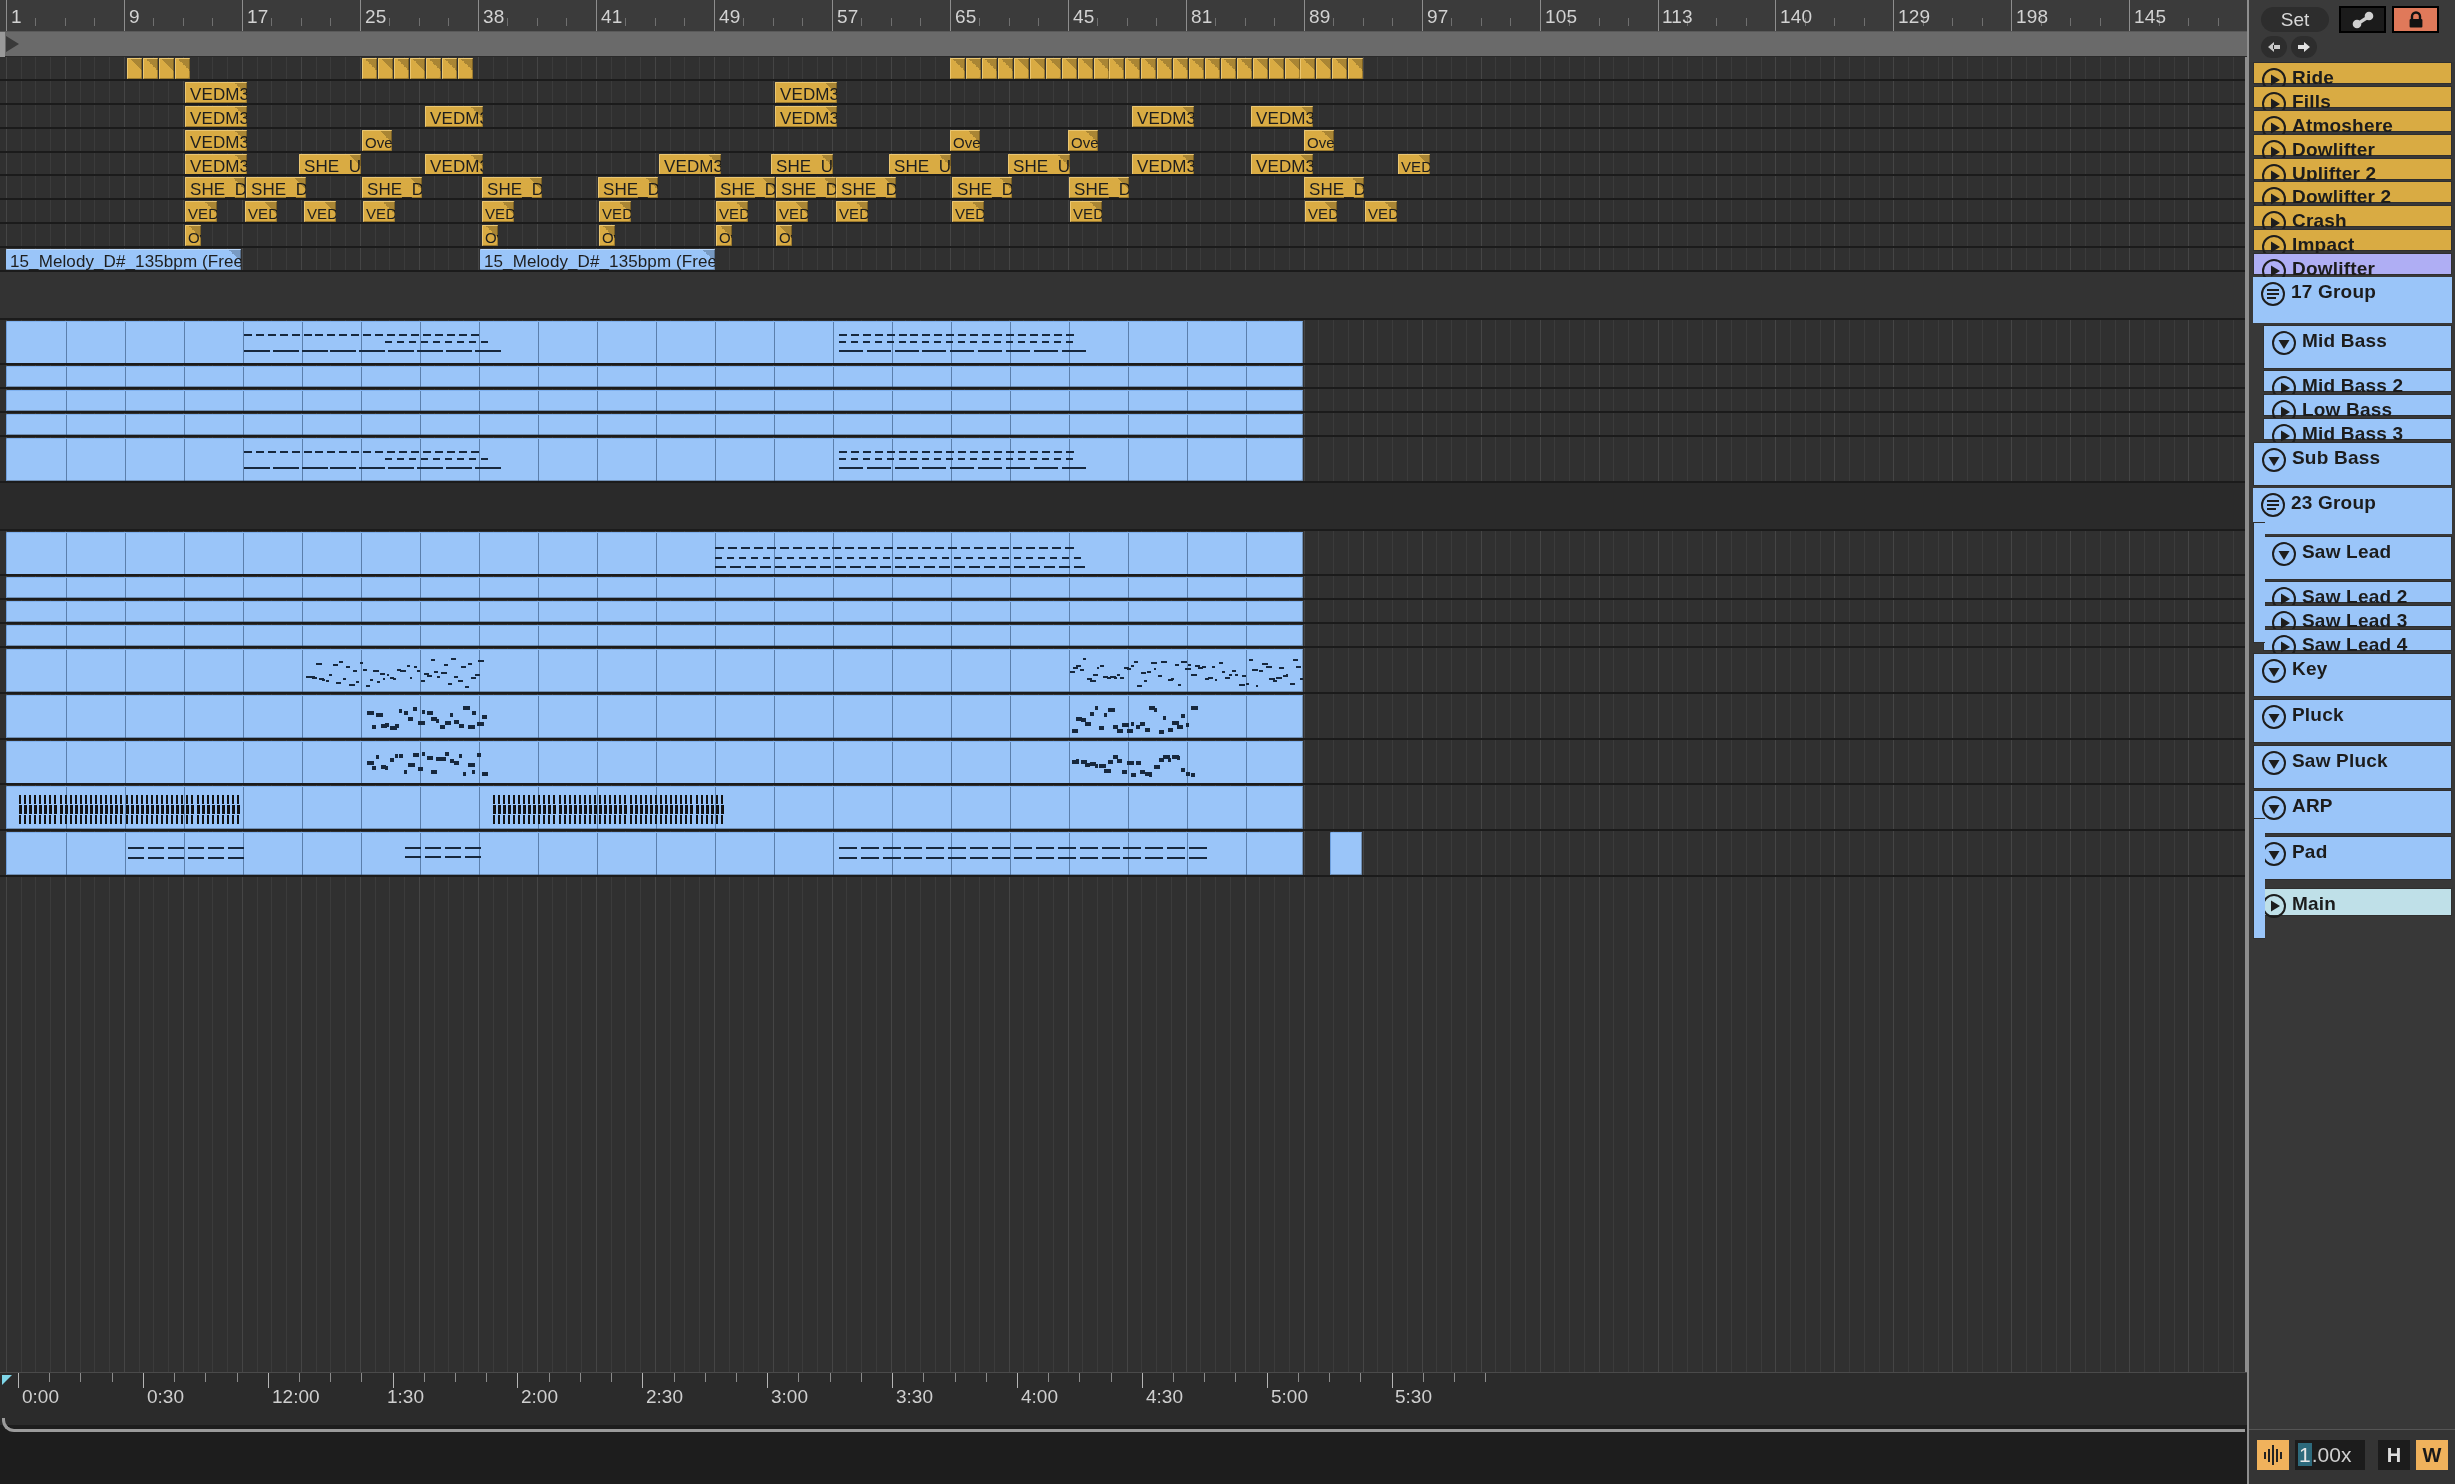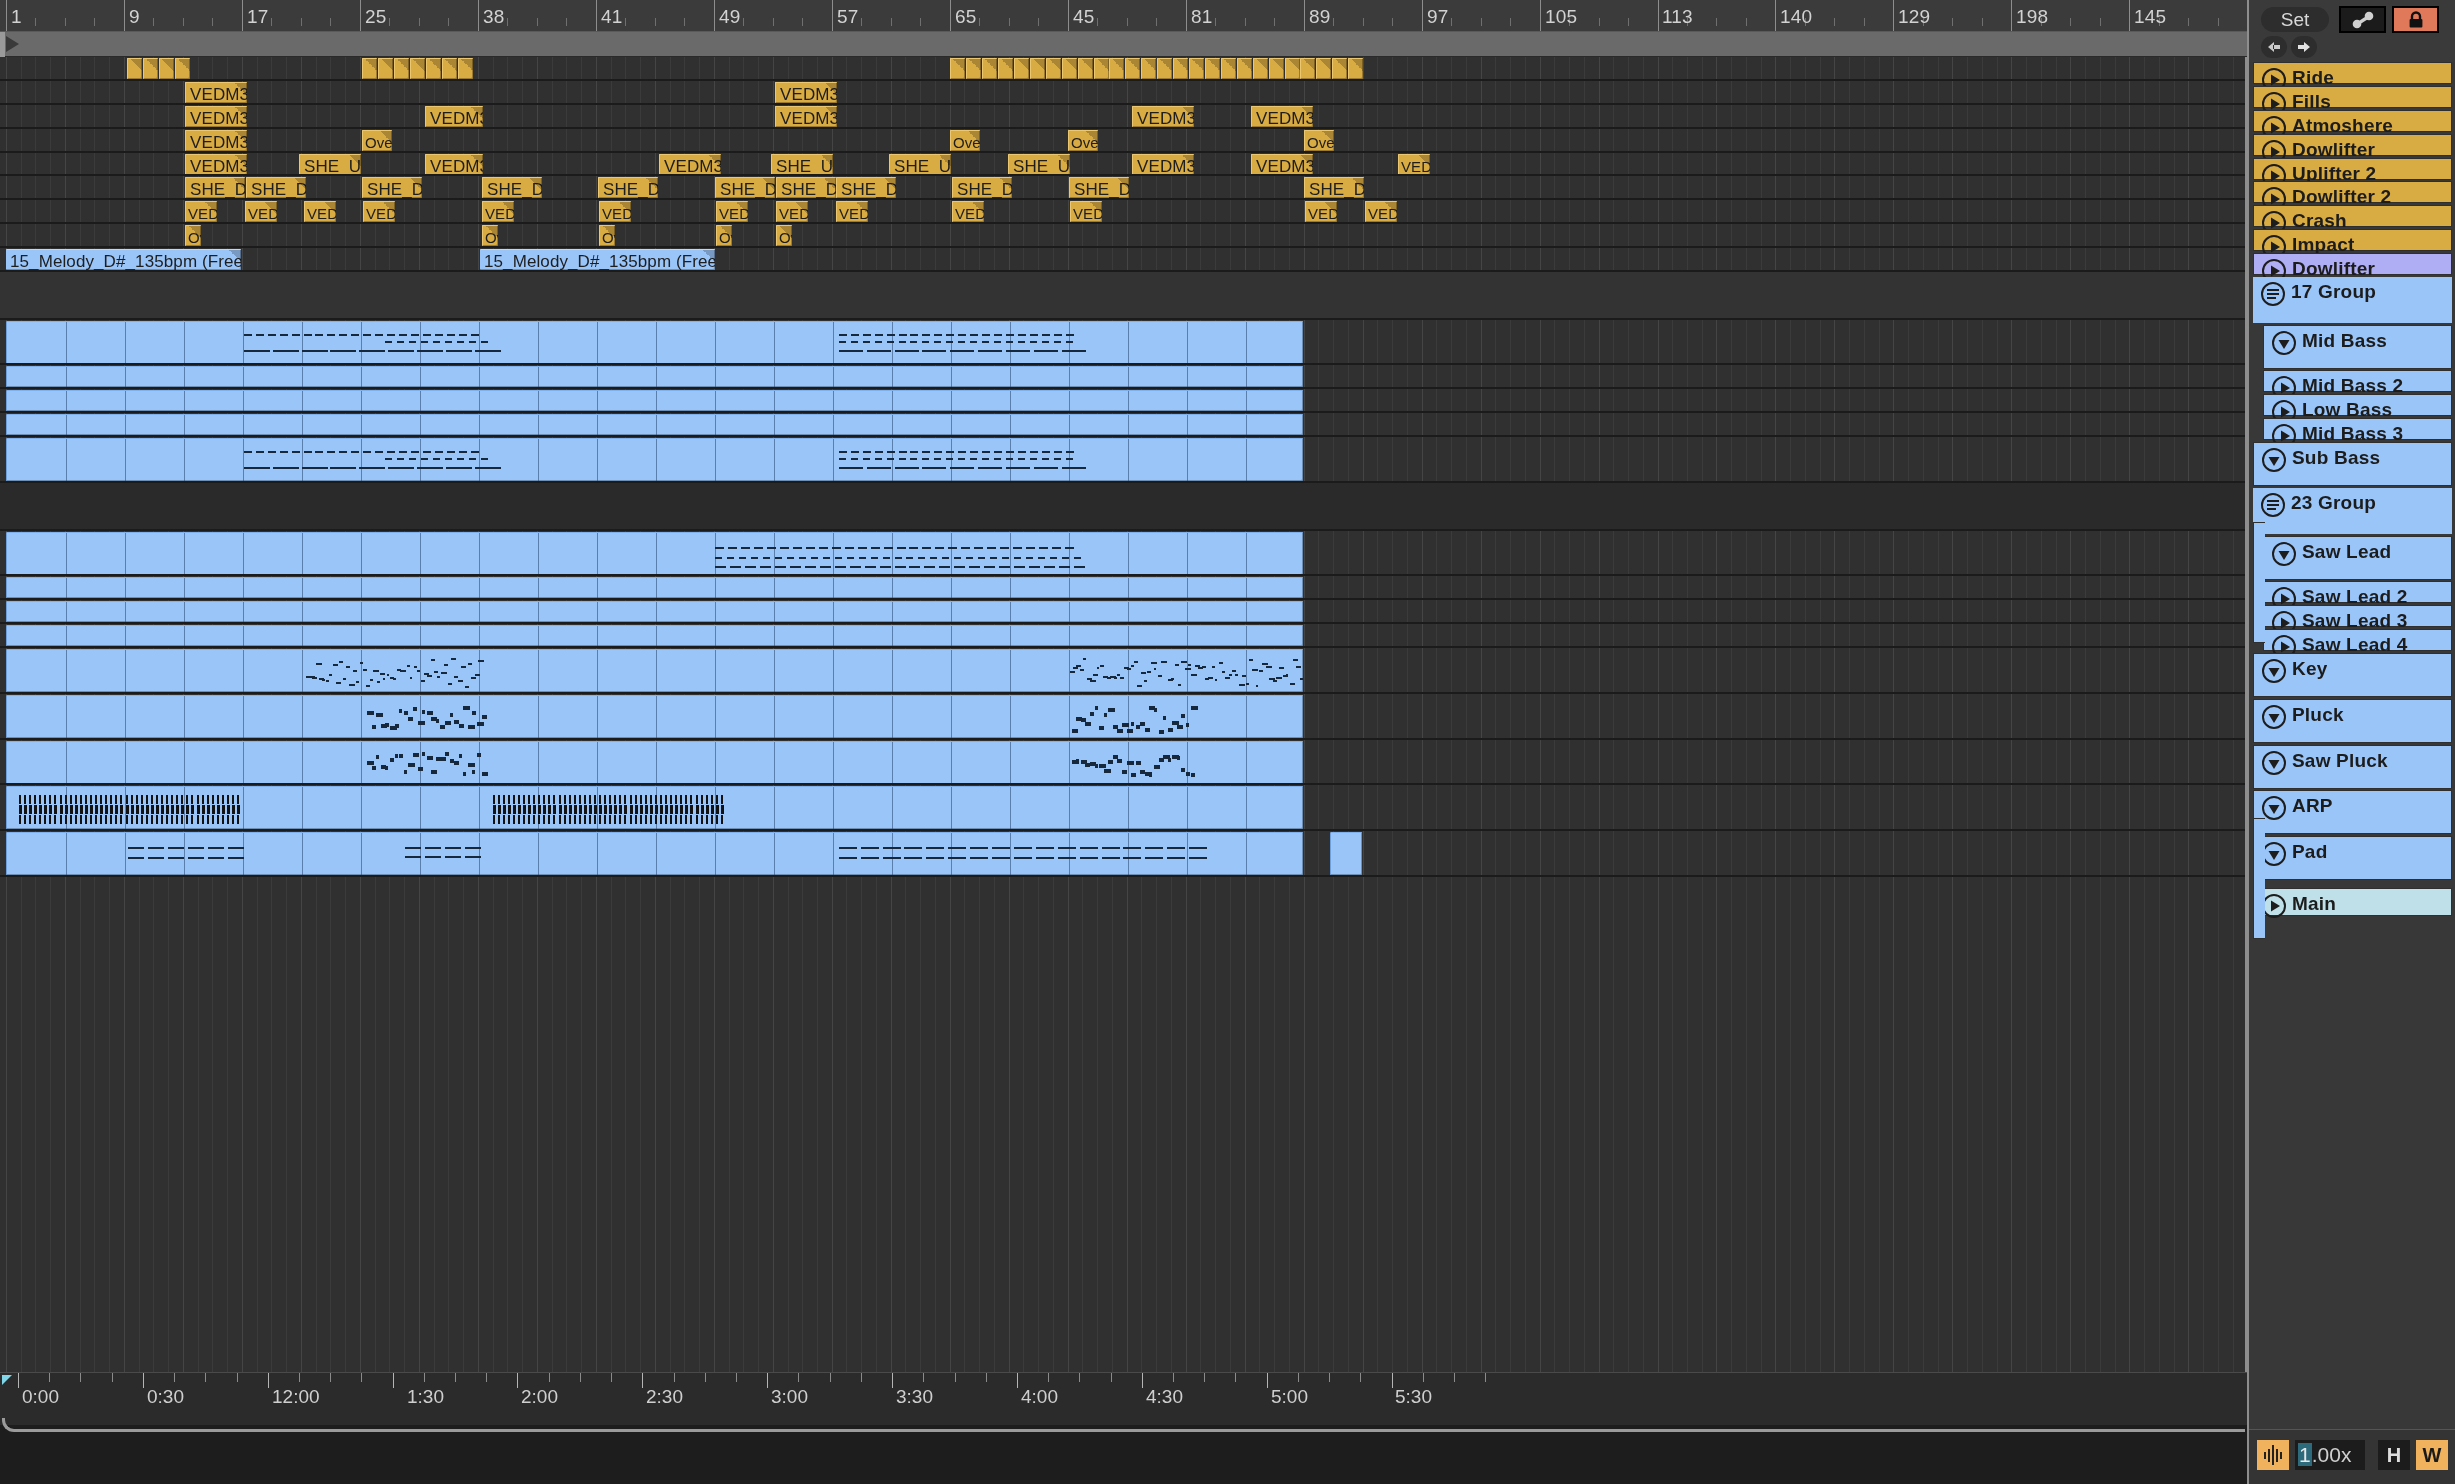--- a/index.html
+++ b/index.html
@@ -2034,21 +2034,21 @@
       <div class="tlabel" style="left: 147px;">0:30</div>
       <div class="ttick" style="left: 174px;"></div>
       <div class="ttick" style="left: 205px;"></div>
       <div class="ttick" style="left: 237px;"></div>
       <div class="ttick maj" style="left: 268px;"></div>
       <div class="tlabel" style="left: 272px;">12:00</div>
       <div class="ttick" style="left: 299px;"></div>
       <div class="ttick" style="left: 330px;"></div>
       <div class="ttick" style="left: 361px;"></div>
       <div class="ttick maj" style="left: 393px;"></div>
-      <div class="tlabel" style="left: 407px;">1:30</div>
+      <div class="tlabel" style="left: 387px;">1:30</div>
       <div class="ttick" style="left: 424px;"></div>
       <div class="ttick" style="left: 455px;"></div>
       <div class="ttick" style="left: 486px;"></div>
       <div class="ttick maj" style="left: 517px;"></div>
       <div class="tlabel" style="left: 521px;">2:00</div>
       <div class="ttick" style="left: 549px;"></div>
       <div class="ttick" style="left: 580px;"></div>
       <div class="ttick" style="left: 611px;"></div>
       <div class="ttick maj" style="left: 642px;"></div>
       <div class="tlabel" style="left: 646px;">2:30</div>

